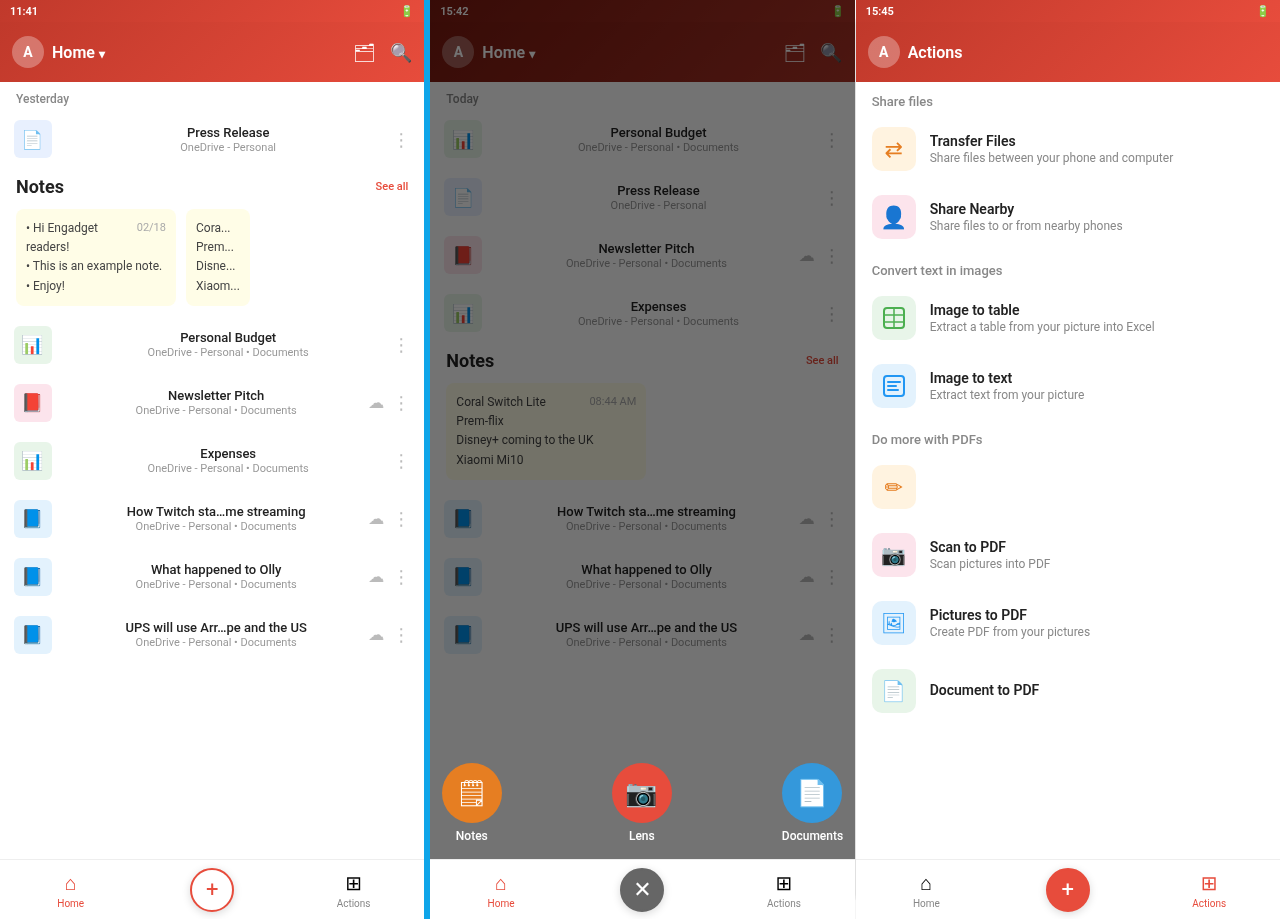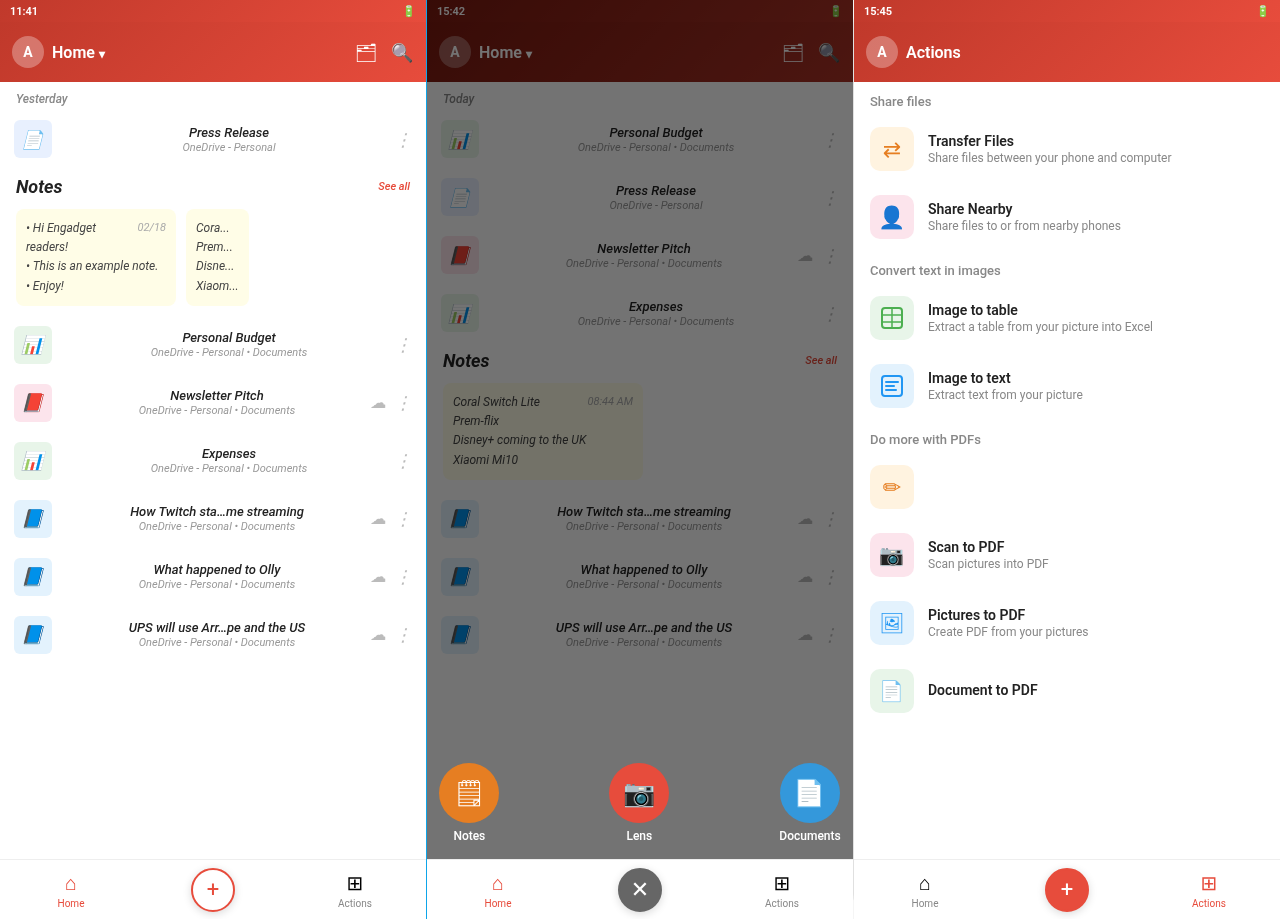--- a/index.html
+++ b/index.html
@@ -13,21 +13,21 @@
     }
 
     
     .panel {
       flex: 1;
       display: flex;
       flex-direction: column;
       background: #fff;
       position: relative;
     }
-    .panel-1 { border-right: 1px solid #0ea5e9; }
+    .panel-1 { border-right: 6px solid #0ea5e9; }
     .panel-2 { position: relative; }
     .panel-3 { border-left: 1px solid #e0e0e0; border-radius: 25px; }
 
     
     .header {
       display: flex;
       align-items: center;
       padding: 8px 12px;
       height: 60px;
     }
@@ -190,21 +190,21 @@
     .action-icon-box {
       width: 44px; height: 44px;
       border-radius: 10px;
       display: flex; align-items: center; justify-content: center;
       font-size: 22px; margin-right: 14px; flex-shrink: 0;
     }
     .action-text-title { font-size: 14px; font-weight: 600; color: #222; }
     .action-text-sub { font-size: 12px; color: #888; margin-top: 2px; }
 
     
-    .panel-content { flex: 1; overflow-y: auto; padding-bottom: 70px; font-style: italic; }
+    .panel-content { flex: 1; overflow-y: auto; padding-bottom: 70px; }
 
     .chevron-down::after { content: ' ▾'; font-size: 12px; }
   </style>
 </head>
 <body>
 
 <div class="panel panel-1">
   <div class="status-bar">
     <span>11:41</span>
     <span>🔋</span>

